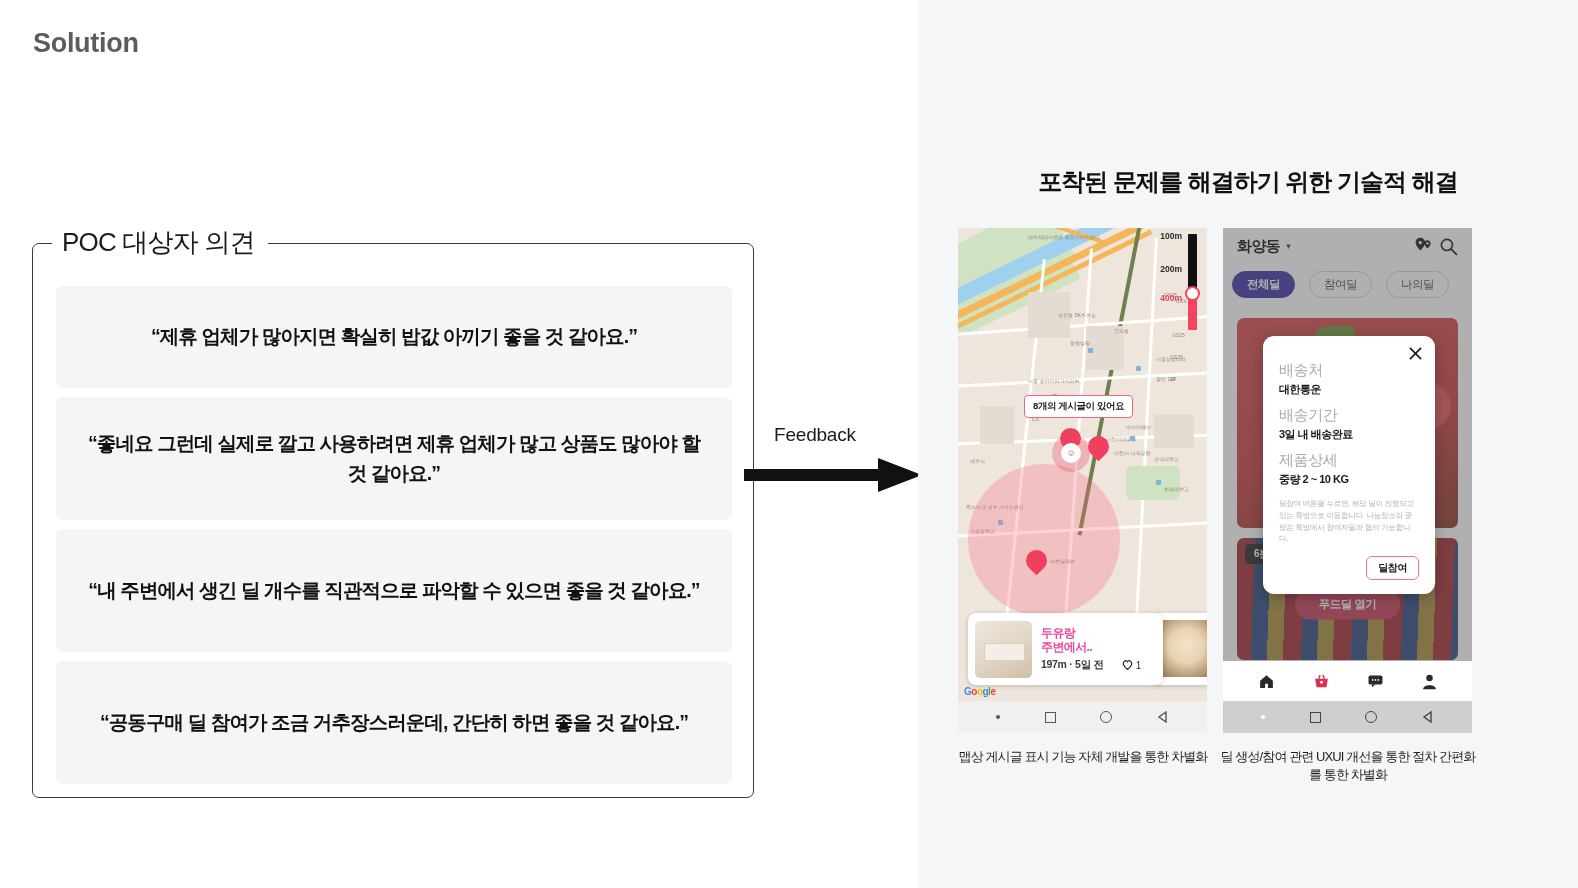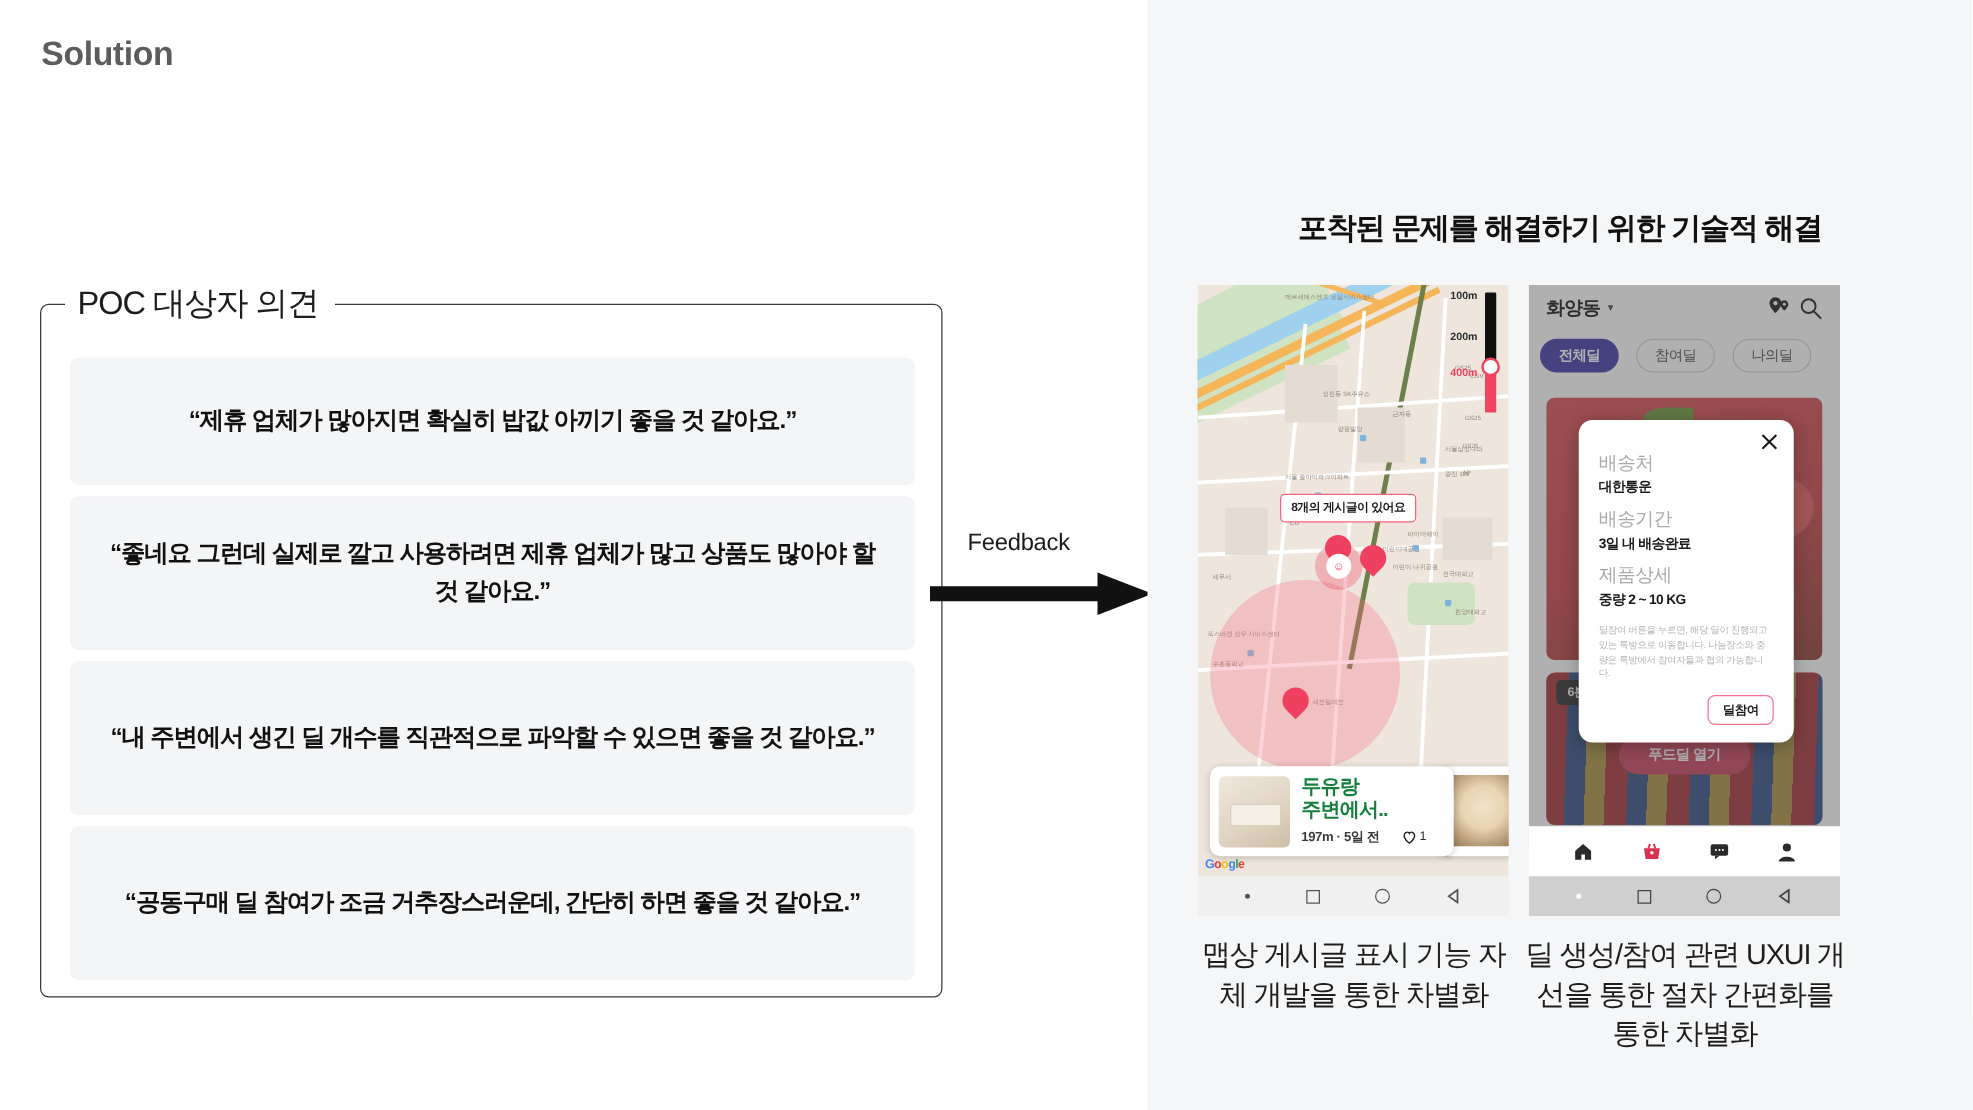--- a/index.html
+++ b/index.html
@@ -69,21 +69,21 @@
   .phone {
     position: absolute; top: 228px;
     width: 249px; height: 505px;
     overflow: hidden; background: #fff;
   }
   #phone-map { left: 40px; }
   #phone-deal { left: 305px; }
 
   .caption {
     position: absolute; top: 748px; width: 260px; text-align: center;
-    font-size: 23px; color: #1d1d1d; letter-spacing: -0.9px; line-height: 1.38;
+    font-size: 13px; color: #1d1d1d; letter-spacing: -0.9px; line-height: 1.38;
   }
   #caption-map { left: 35px; }
   #caption-deal { left: 300px; }
 
   
   #map-canvas { position: absolute; inset: 0; background: #eee6dc; }
   .m-green { position: absolute; background: #cfe3c2; }
   .m-river { position: absolute; background: #9fd1ef; }
   .m-road-o { position: absolute; background: #f5b559; }
   .m-road-w { position: absolute; background: #ffffff; }
@@ -138,21 +138,21 @@
   #map-card-thumb {
     width: 57px; height: 57px; border-radius: 5px; flex: 0 0 57px;
     background: linear-gradient(150deg,#efe7dc 0%,#e3d8c7 48%,#cdbfa8 100%);
     position: relative; overflow: hidden;
   }
   #map-card-thumb::after {
     content:''; position:absolute; left:9px; top:22px; width:39px; height:16px;
     background:#f3efe6; border:1px solid #d9cfbd; border-radius:2px;
   }
   #map-card-body { flex: 1; min-width: 0; }
-  .mc-title { font-size: 16px; font-weight: bold; color: #15803d; line-height: 1.18; letter-spacing: -0.6px; }
+  .mc-title { font-size: 12px; font-weight: bold; color: #ec4899; line-height: 1.18; letter-spacing: -0.6px; }
   .mc-meta { display:flex; align-items:center; gap:18px; margin-top:4px; }
   .mc-dist { font-size: 10.5px; font-weight: bold; color: #3a3a3a; letter-spacing: -0.3px; }
   .mc-like { font-size: 10px; color: #2a2a2a; display:flex; align-items:center; gap:3px; }
 
   #map-card2 {
     position: absolute; right: -30px; bottom: 48px;
     width: 86px; height: 72px; background: #fff; border-radius: 8px; padding: 7px;
     box-shadow: 0 1px 5px rgba(0,0,0,0.2);
   }
   #map-card2-thumb {

